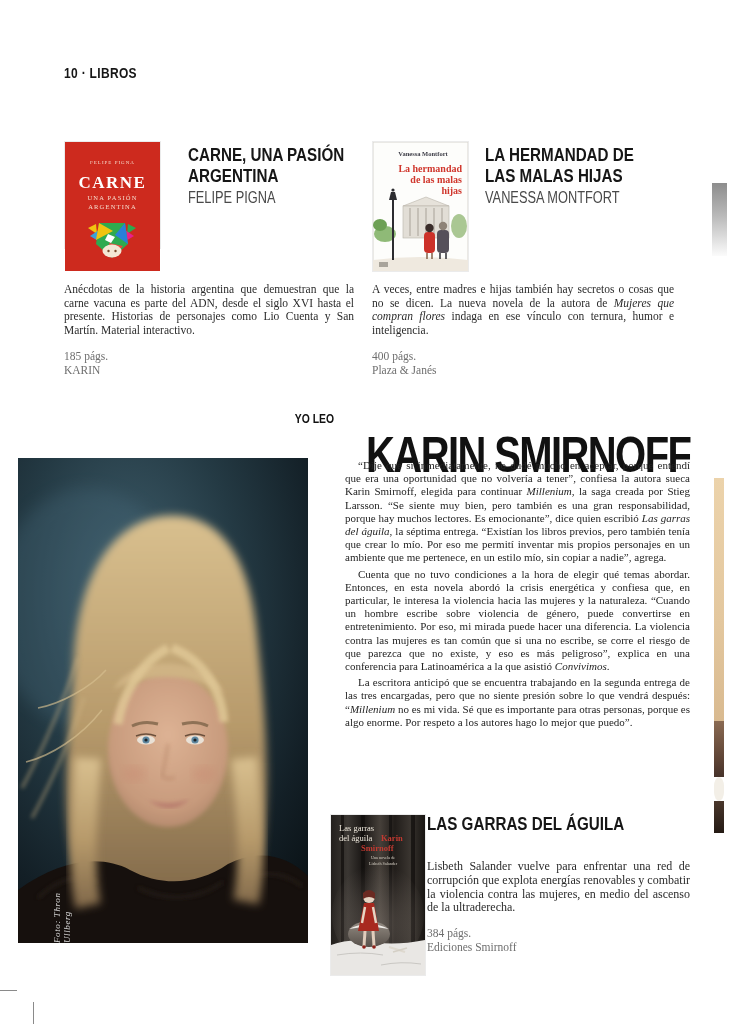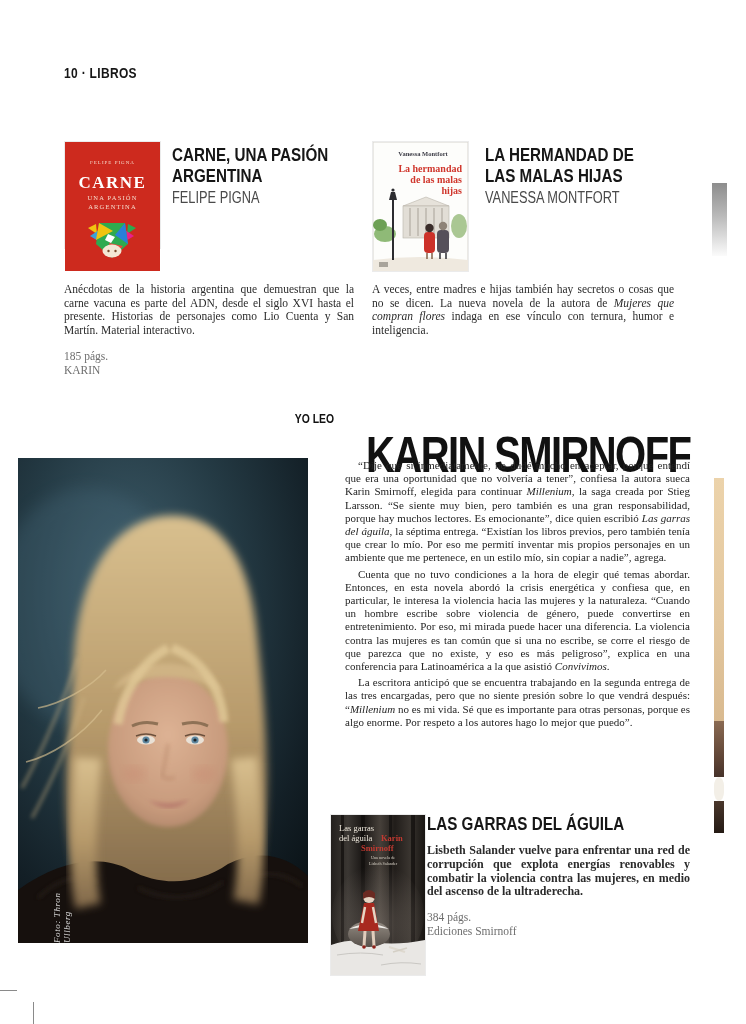--- a/index.html
+++ b/index.html
@@ -34,21 +34,21 @@
   .portrait svg{display:block;}
   .photo-credit{position:absolute;left:34px;top:402px;color:#e8e8e8;font-size:9px;font-style:italic;
                 letter-spacing:.6px;writing-mode:vertical-rl;transform:rotate(180deg);opacity:.92;}
 
   
   .ftext{left:345px;top:459px;width:345px;font-size:11px;line-height:13.2px;text-align:justify;color:#242424;}
   .ftext p{margin:0 0 3px 0;text-indent:13px;}
 
   
   .garras-head{font-size:19px;}
-  .garras-desc{font-size:12px;line-height:13.8px;text-align:justify;color:#2b2b2b;margin-top:9px;font-weight:bold;}
+  .garras-desc{font-size:12px;line-height:13.8px;text-align:justify;color:#2b2b2b;margin-top:25px;}
   .garras-meta{margin-top:12px;font-size:11.5px;line-height:13.5px;color:#6e6e6e;}
 
   
   .edge-bar{left:712px;top:183px;width:15px;height:73px;
             background:linear-gradient(180deg,#8d8d8d 0%,#b9b9b9 45%,#e9e9e9 85%,#fbfbfb 100%);}
   .sliver{left:714px;width:10px;}
   .sliver-beige{top:478px;height:243px;background:linear-gradient(180deg,#ecd3ab,#e3c79e 60%,#d9ba90);}
   .sliver-brown{top:721px;height:56px;background:linear-gradient(180deg,#8a6a52,#5d4335 70%,#46322a);}
   .sliver-light{top:777px;height:24px;background:#f3efe7;border-radius:5px/9px;}
   .sliver-dark{top:801px;height:32px;background:linear-gradient(180deg,#4a372c,#241a14);}
@@ -84,21 +84,21 @@
         <polygon points="-13,-17 1,-9 -16,0" fill="#f1c40f"></polygon>
         <polygon points="13,-17 16,4 3,-5" fill="#2980d9"></polygon>
         <polygon points="0,18 11,6 -3,3" fill="#e74c3c"></polygon>
         <polygon points="-4,-6 3,-3 -1,3 -7,0" fill="#ffffff"></polygon>
         <ellipse cx="0" cy="11" rx="9.5" ry="6.5" fill="#f4e7d4"></ellipse>
         <circle cx="-3.5" cy="11" r="1.2" fill="#7a4a2a"></circle>
         <circle cx="3.5" cy="11" r="1.2" fill="#7a4a2a"></circle>
       </g>
     </svg>
   </div>
-  <div class="abs titleblock" style="left:172px;top:144px;width:175px;">
+  <div class="abs titleblock" style="left:188px;top:144px;width:175px;">
     <span class="cond tline">CARNE, UNA PASIÓN</span>
     <span class="cond tline">ARGENTINA</span>
     <span class="cond aline">FELIPE PIGNA</span>
   </div>
   <div class="abs" style="left:64px;top:283px;width:290px;">
     <div class="desc">Anécdotas de la historia argentina que demuestran que la carne vacuna es parte del ADN, desde el siglo XVI hasta el presente. Historias de personajes como Lio Cuenta y San Martín. Material interactivo.</div>
     <div class="meta">
       <div>185 págs.</div>
       <div>KARIN</div>
     </div>
@@ -138,20 +138,24 @@
       </g>
     </svg>
   </div>
   <div class="abs titleblock" style="left:485px;top:144px;width:190px;">
     <span class="cond tline">LA HERMANDAD DE</span>
     <span class="cond tline">LAS MALAS HIJAS</span>
     <span class="cond aline">VANESSA MONTFORT</span>
   </div>
   <div class="abs" style="left:372px;top:283px;width:302px;">
     <div class="desc"><span>A veces, entre madres e hijas también hay secretos o cosas que no se dicen. La nueva novela de la autora de </span><i>Mujeres que compran flores</i><span> indaga en ese vínculo con ternura, humor e inteligencia.</span></div>
+    <div class="meta">
+      <div>400 págs.</div>
+      <div>Plaza &amp; Janés</div>
+    </div>
   </div>
 
   <div class="abs feature-head">
     <span class="yo">YO LEO</span>
     <span class="big">KARIN SMIRNOFF</span>
   </div>
 
   <div class="abs portrait">
     <svg width="290" height="485" viewBox="0 0 290 485">
       <defs>

